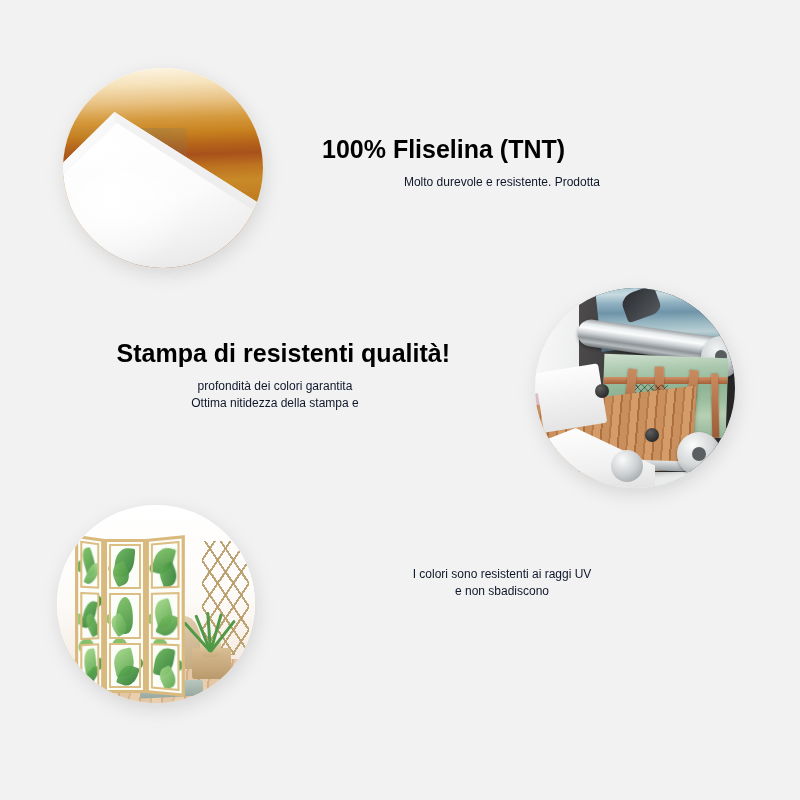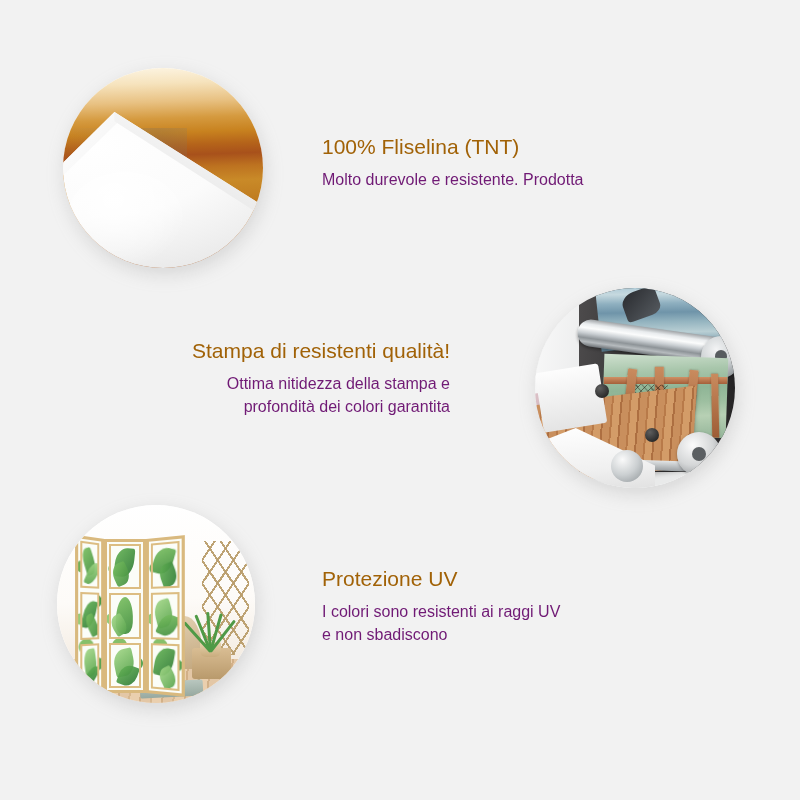--- a/index.html
+++ b/index.html
@@ -38,33 +38,34 @@
     inset: 0;
     border-radius: 50%;
     overflow: hidden;
     background: #ffffff;
   }
 
   .text-block {
     position: absolute;
   }
   .feat-title {
-    color: #a16207;
-    font-size: 21px;
-    font-weight: normal;
+    color: #000000;
+    font-size: 25px;
+    font-weight: bold;
     line-height: 1.25;
     margin: 0 0 9px 0;
     white-space: nowrap;
   }
   .feat-desc {
-    color: #701a75;
-    font-size: 16px;
+    color: #0f172a;
+    font-size: 12px;
     font-weight: normal;
     line-height: 1.42;
     margin: 0;
+    text-align: center;
   }
   .align-right { text-align: right; }
   .align-left  { text-align: left; }
 
   
   #circle-1 { left: 63px; top: 68px; width: 200px; height: 200px; }
   .wp-base {
     position: absolute; inset: 0;
     background:
       linear-gradient(178deg,
@@ -390,22 +391,22 @@
         <div class="pr-knob" style="left:55%; top:70%;"></div>
         <div class="pr-bar"></div>
         <div class="pr-white-front"></div>
         <div class="pr-wheel"></div>
         <div class="pr-wheel2"></div>
       </div>
     </div>
 
     <div class="text-block align-right" style="left:100px; top:338px; width:350px;">
       <p class="feat-title">Stampa di resistenti qualità!</p>
+      <p class="feat-desc">profondità dei colori garantita</p>
       <p class="feat-desc">Ottima nitidezza della stampa e</p>
-      <p class="feat-desc">profondità dei colori garantita</p>
     </div>
   </div>
 
   <div class="feature">
 
     <div class="circle-wrap" id="circle-3">
       <div class="circle-img">
         <div class="rm-bg"></div>
         <div class="rm-floor"></div>
 
@@ -465,19 +466,18 @@
             <div class="rm-cell">
               <div class="leaf l3" style="left:8%; top:6%; width:76%; height:68%; transform:rotate(10deg);"></div>
               <div class="leaf l2" style="left:30%; top:50%; width:62%; height:48%; transform:rotate(-28deg);"></div>
             </div>
           </div>
         </div>
       </div>
     </div>
 
     <div class="text-block align-left" style="left:322px; top:566px; width:360px;">
-      <p class="feat-title">Protezione UV</p>
       <p class="feat-desc">I colori sono resistenti ai raggi UV</p>
       <p class="feat-desc">e non sbadiscono</p>
     </div>
   </div>
 
 </div>
 
 </body></html>

